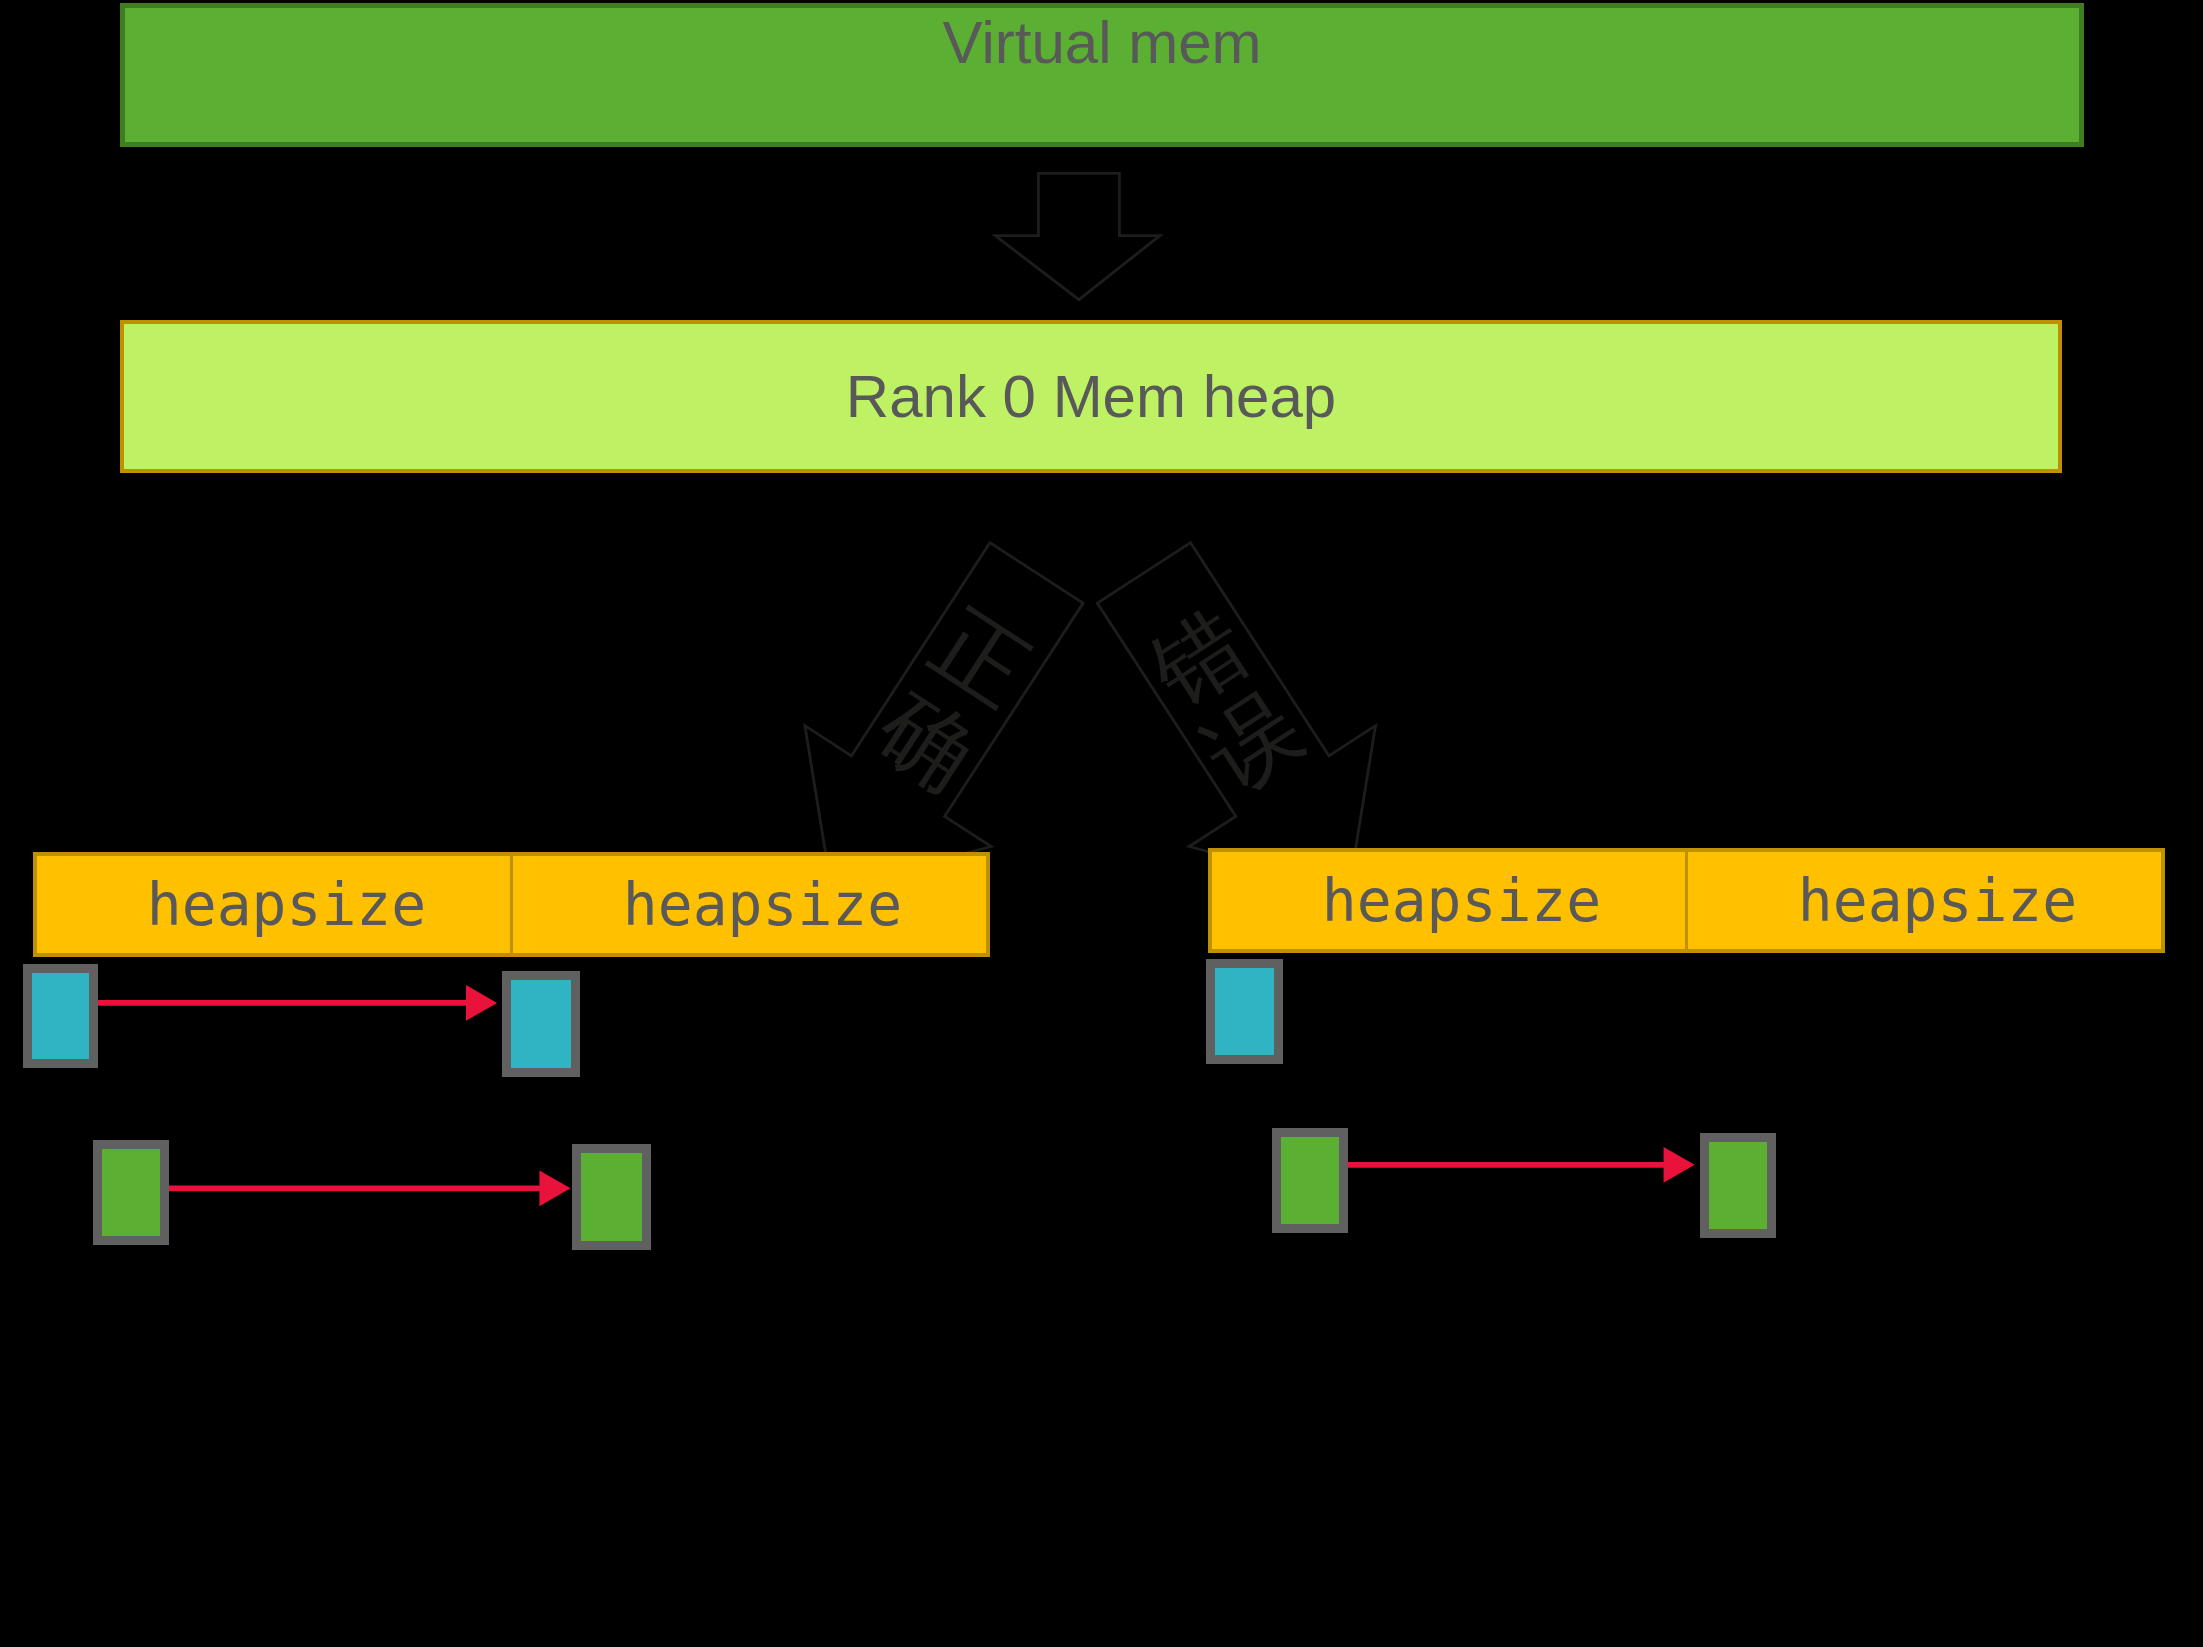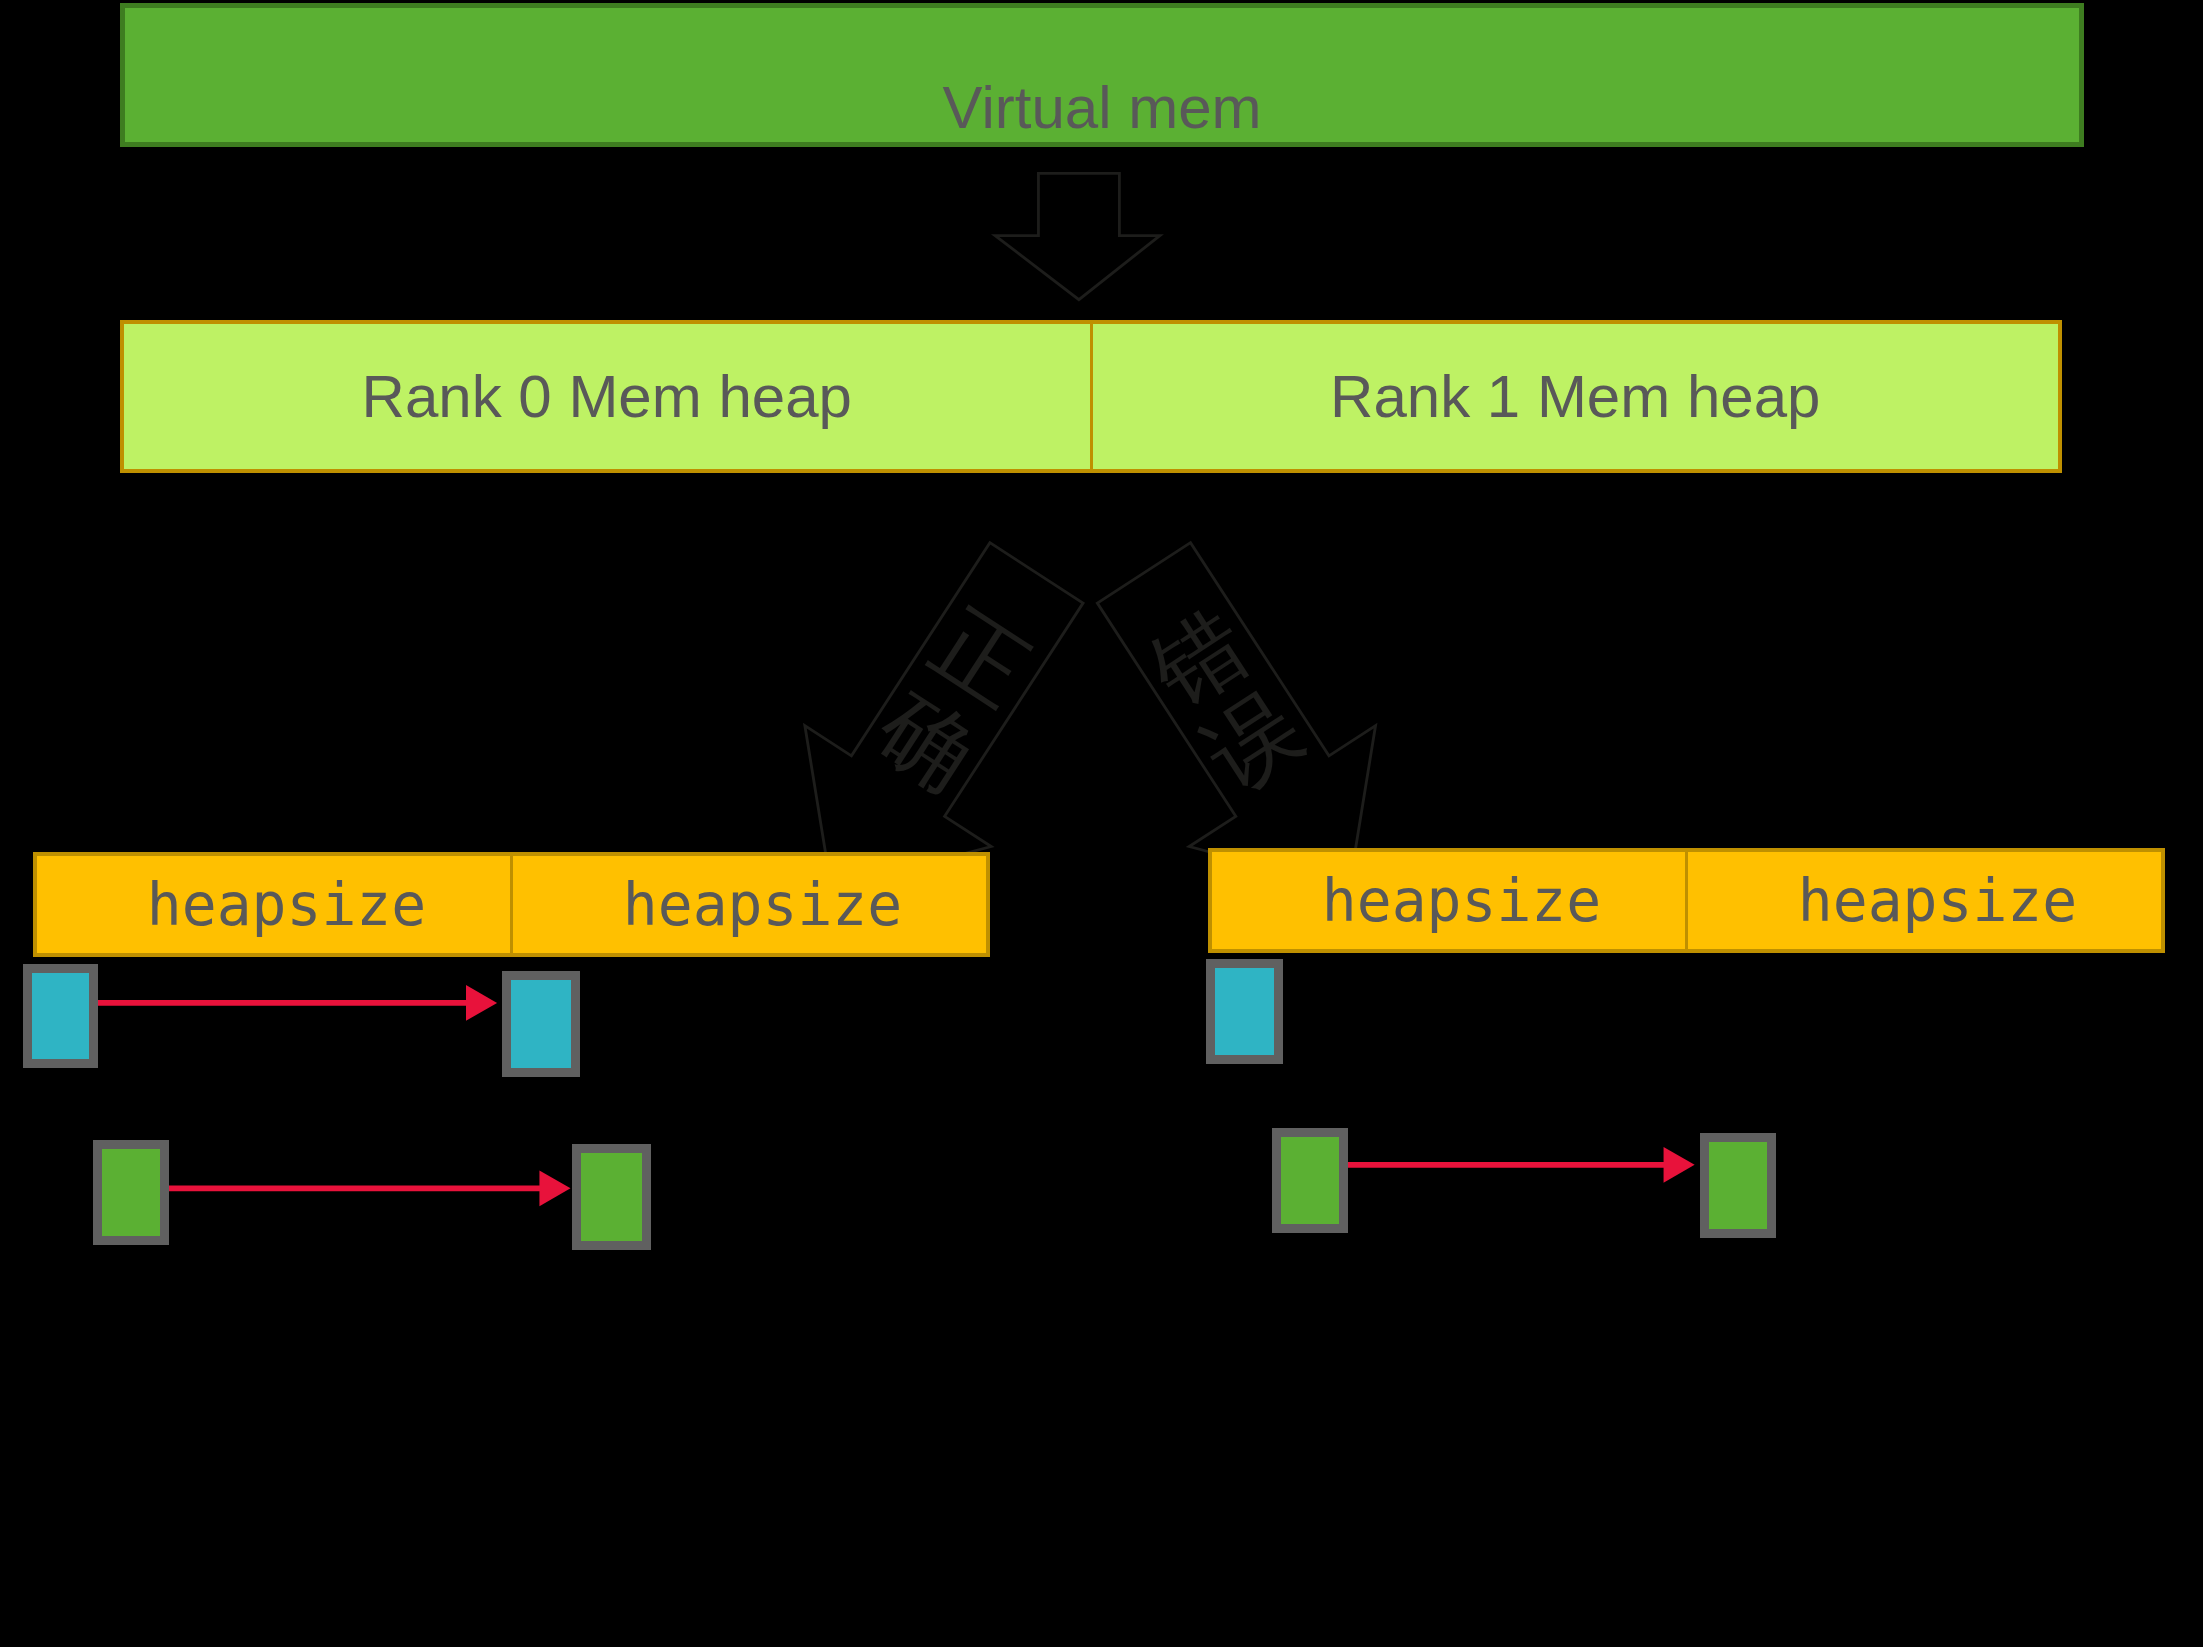--- a/index.html
+++ b/index.html
@@ -7,21 +7,21 @@
     position:relative; width:2203px; height:1648px;
     background:#000; overflow:hidden;
     font-family:"Liberation Sans", sans-serif;
   }
   .abs { position:absolute; box-sizing:border-box; }
 
   
   .virtual-box {
     left:120px; top:2.8px; width:1964px; height:144px;
     background:#5BB033; border:5.6px solid #3E7D20;
-    display:flex; align-items:flex-end; justify-content:center;
+    display:flex; align-items:flex-start; justify-content:center;
   }
   .big-label { color:#595959; font-size:60px; }
 
   
   .rank-bar {
     left:120px; top:320px; width:1942px; height:153px;
     background:#bef264; border:4.7px solid #BF9000;
     display:flex;
   }
   .rank-cell {
@@ -105,21 +105,20 @@
       <polygon class="redhead" points="1800,1237 1767,1218 1767,1256"></polygon>
     </g>
   </svg>
 
   <div class="abs virtual-box">
     <span class="big-label">Virtual mem</span>
   </div>
 
   <div class="abs rank-bar">
     <div class="rank-cell">Rank 0 Mem heap</div>
-    <div class="rank-cell">Rank 1 Mem heap</div>
   </div>
 
   <div class="abs heap-bar left">
     <div class="heap-cell">heapsize</div>
     <div class="heap-cell">heapsize</div>
   </div>
 
   <div class="abs heap-bar right">
     <div class="heap-cell">heapsize</div>
     <div class="heap-cell">heapsize</div>

